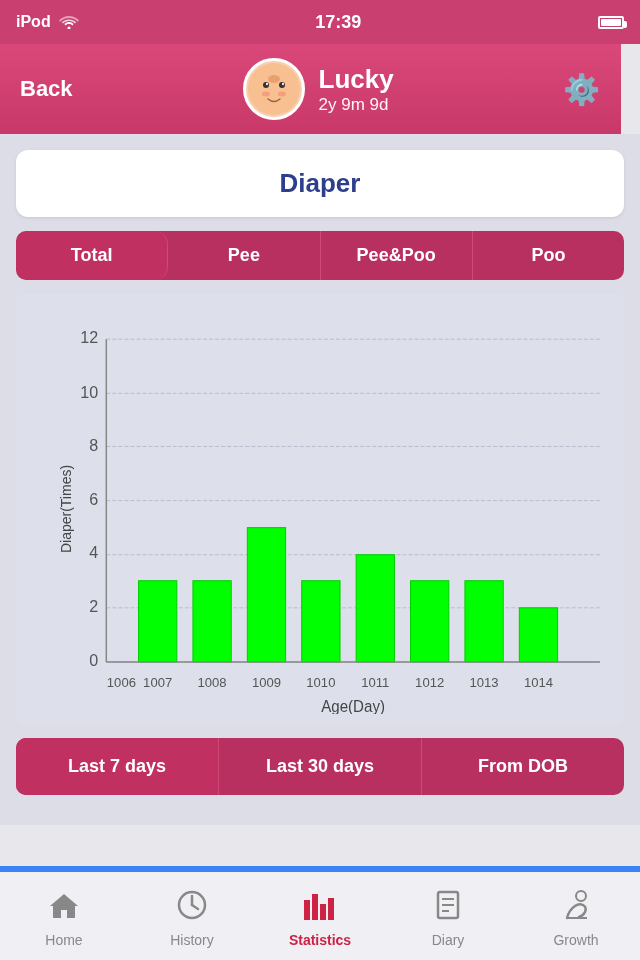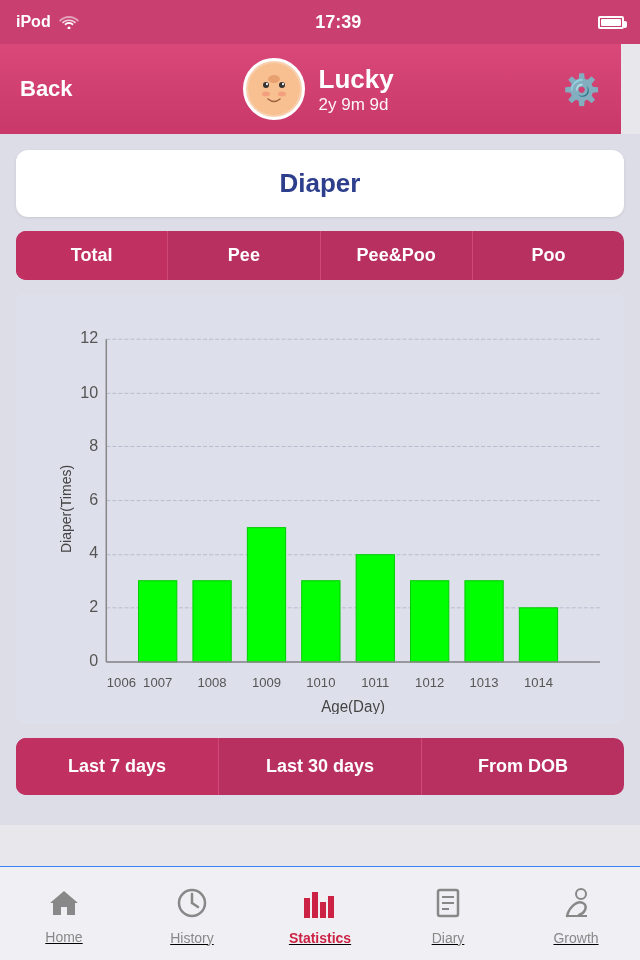--- a/index.html
+++ b/index.html
@@ -106,20 +106,21 @@
       padding: 14px 0;
       font-size: 18px;
       font-weight: 600;
       color: white;
       cursor: pointer;
       border-right: 1px solid #d04878;
     }
     .filter-tab:last-child { border-right: none; }
     .filter-tab.active {
       background: #c03060;
+      border-radius: 13px;
     }
 
     
     #chart-container {
       background: #dde0ea;
       border-radius: 8px;
       padding: 14px 14px 10px 50px;
       position: relative;
       height: 430px;
       margin-bottom: 14px;
@@ -162,23 +163,22 @@
       background: #c03060;
     }
 
     
     #bottom-nav {
       position: absolute;
       bottom: 0;
       width: 640px;
       height: 94px;
       background: #f0f0f4;
-      border-top: 1px solid #3b82f6;
-      display: flex;
-      text-decoration: underline;
+      border-top: 6px solid #3b82f6;
+      display: flex;
     }
     .nav-item {
       flex: 1;
       display: flex;
       flex-direction: column;
       align-items: center;
       justify-content: center;
       cursor: pointer;
       gap: 4px;
       padding-top: 6px;

